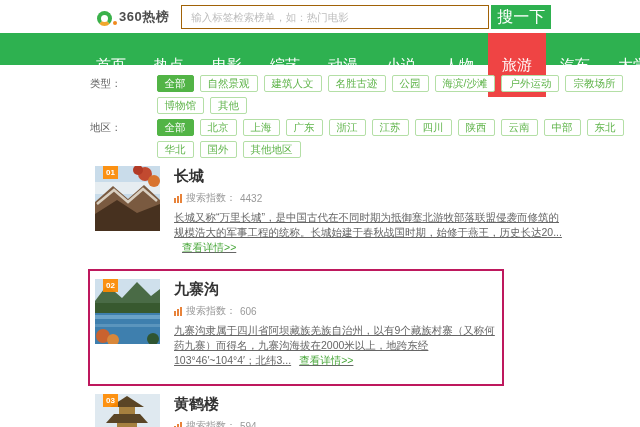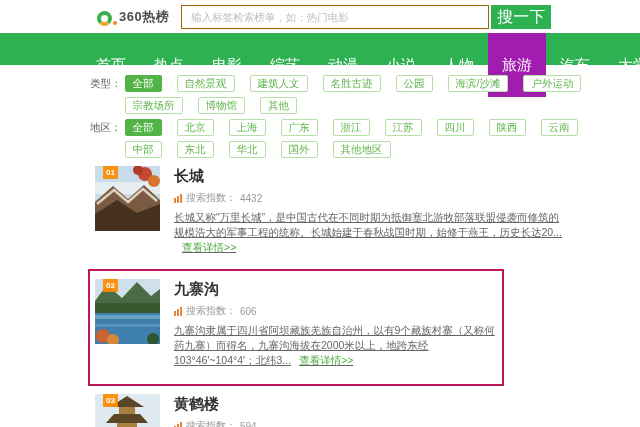--- a/index.html
+++ b/index.html
@@ -23,27 +23,27 @@
   .search-input::placeholder { color:#bdbdbd; }
   .search-btn {
     width:60px; height:24px; margin-left:2px; border:none; cursor:pointer;
     background:#2eb150; color:#fff; font-size:16px; line-height:24px; padding:0;
   }
 
   
   .nav { height:32px; background:#2eb150; }
   .nav-inner { display:flex; padding-left:82px; }
   .nav-item { color:#fff; font-size:15px; line-height:32px; padding:16px 14px; cursor:pointer; white-space:nowrap; }
-  .nav-item.active { background:#a21caf; }
+  .nav-item.active { background:#ef4444; }
 
   
   .content { padding:10px 0 0 90px; }
   .filter-row { display:flex; margin-bottom:5px; }
   .filter-label { font-size:10.5px; color:#666; line-height:17px; flex-shrink:0; margin-right:3px; }
-  .filter-opts { display:flex; flex-wrap:wrap; gap:5px 15px; width:482px; }
+  .filter-opts { display:flex; flex-wrap:wrap; gap:5px 6px; width:482px;margin-left:32px; }
   .chip {
     font-size:10.5px; line-height:13px; padding:1px 7px; border-radius:2px; cursor:pointer;
     border:1px solid #b4dfa6; color:#5fb44a; background:#fff; white-space:nowrap;
   }
   .chip.selected { background:#52b446; border-color:#52b446; color:#fff; }
 
   
   .list { margin:8px 0 0 5px; }
   .item { display:flex; margin-bottom:14px; }
   .thumb { position:relative; width:65px; height:65px; flex-shrink:0; cursor:pointer; }

